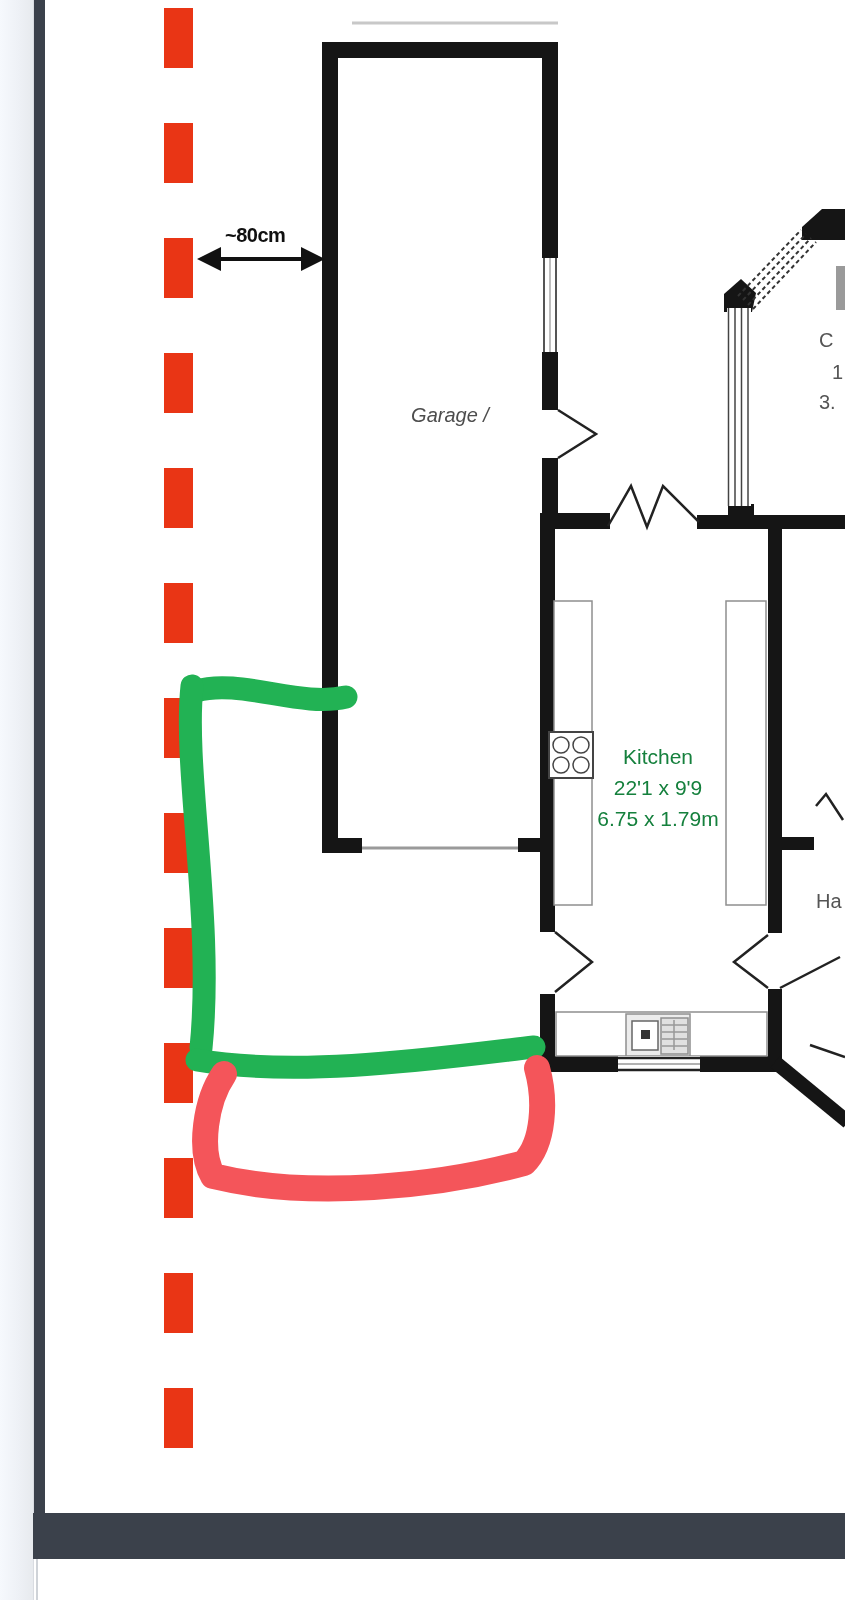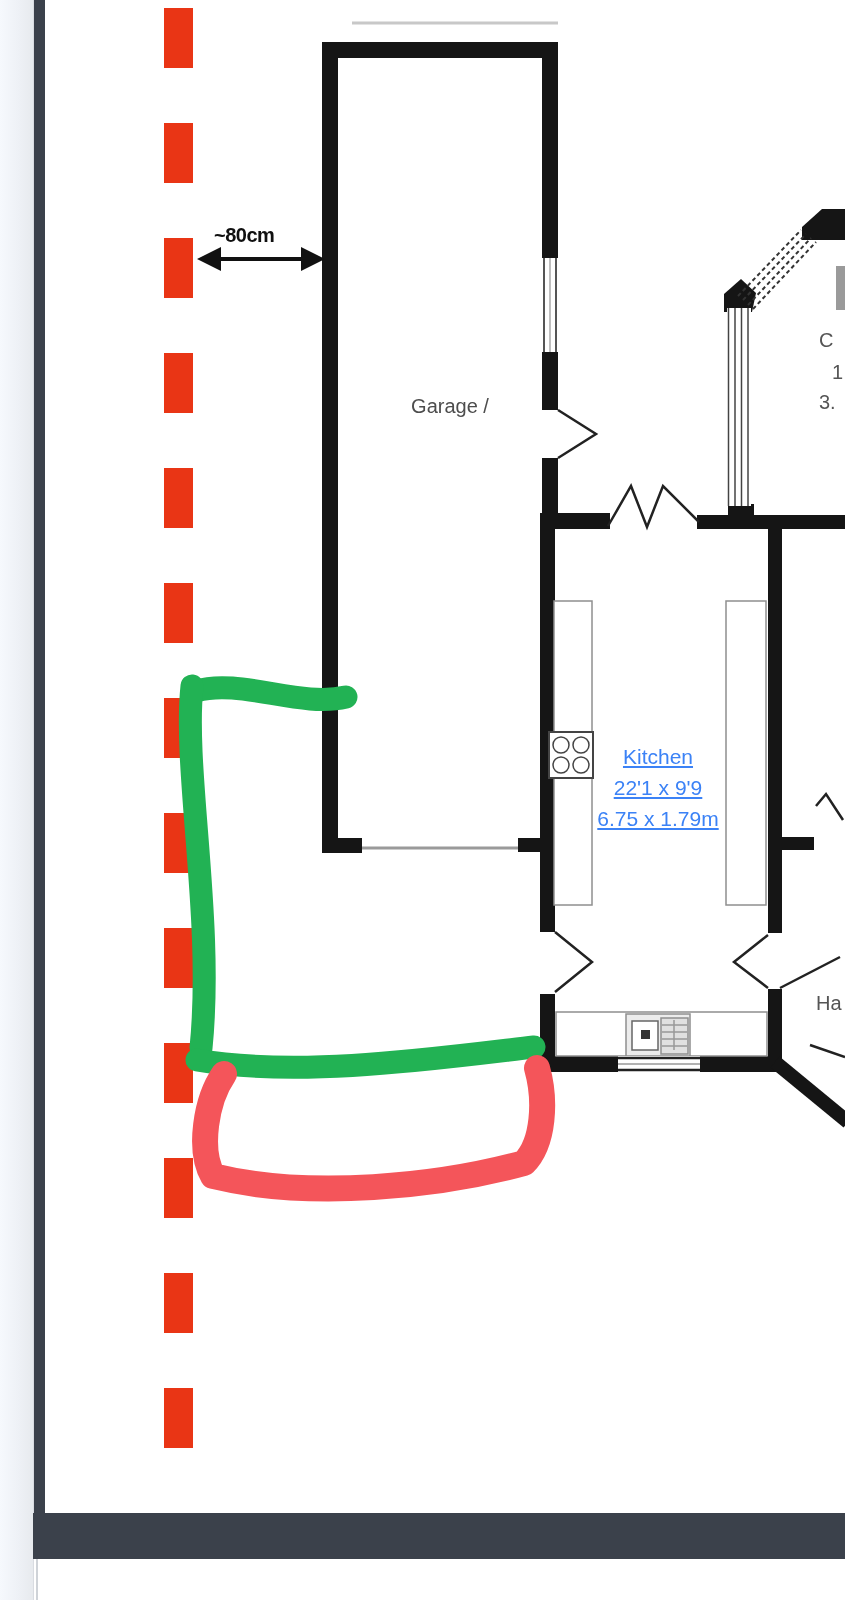--- a/index.html
+++ b/index.html
@@ -28,23 +28,23 @@
   .below-bar-line{
     position:absolute;left:36px;top:1559px;width:2px;height:41px;
     background:#cfd3d8;
   }
   svg.overlay{position:absolute;left:0;top:0;}
   .room-label{
     position:absolute;text-align:center;color:#4d4d4d;
     font-size:20px;line-height:30px;
   }
   .room-label .dim{white-space:nowrap;}
-  .kitchen-label{color:#3b82f6;font-size:21px;line-height:31px;text-decoration:underline;}
+  .kitchen-label{color:#15803d;font-size:21px;line-height:31px;}
   .measure-label{
-    position:absolute;left:214px;top:224px;
+    position:absolute;left:225px;top:224px;
     font-size:20px;font-weight:700;color:#101010;letter-spacing:-0.5px;
   }
   .partial-text{
     position:absolute;color:#555555;font-size:20px;line-height:22px;white-space:nowrap;
   }
 </style>
 </head>
 <body>
 
 <div class="left-strip"></div>
@@ -171,28 +171,28 @@
   </g>
 
   <g stroke="var(--marker_green,#22b254)" stroke-width="23" fill="none" stroke-linecap="round" stroke-linejoin="round">
     <path d="M 196 691 C 240 678, 300 708, 346 697"></path>
     <path d="M 192 686 C 183 770, 214 920, 201 1048"></path>
     <path d="M 197 1060 C 300 1078, 440 1058, 534 1047"></path>
   </g>
   <path d="M 224 1074 C 206 1100, 198 1150, 213 1176 C 310 1200, 440 1186, 524 1163 C 544 1143, 546 1100, 537 1068" stroke="var(--marker_red,#f4555a)" stroke-width="26" fill="none" stroke-linecap="round" stroke-linejoin="round"></path>
 </svg>
 
-<div class="room-label" style="left:340px;top:391px;width:220px;">
+<div class="room-label" style="left:340px;top:400px;width:220px;font-style:italic;">
   <div>Garage /</div>
 </div>
 
 <div class="room-label kitchen-label" style="left:558px;top:741px;width:200px;">
   <div>Kitchen</div>
   <div class="dim">22'1 x 9'9</div>
   <div class="dim">6.75 x 1.79m</div>
 </div>
 
 <div class="measure-label">~80cm</div>
 
 <div class="partial-text" style="left:819px;top:329px;">C</div>
 <div class="partial-text" style="left:832px;top:361px;">1</div>
 <div class="partial-text" style="left:819px;top:391px;">3.</div>
-<div class="partial-text" style="left:816px;top:992px;">Ha</div>
+<div class="partial-text" style="left:816px;top:890px;">Ha</div>
 
 </body></html>

